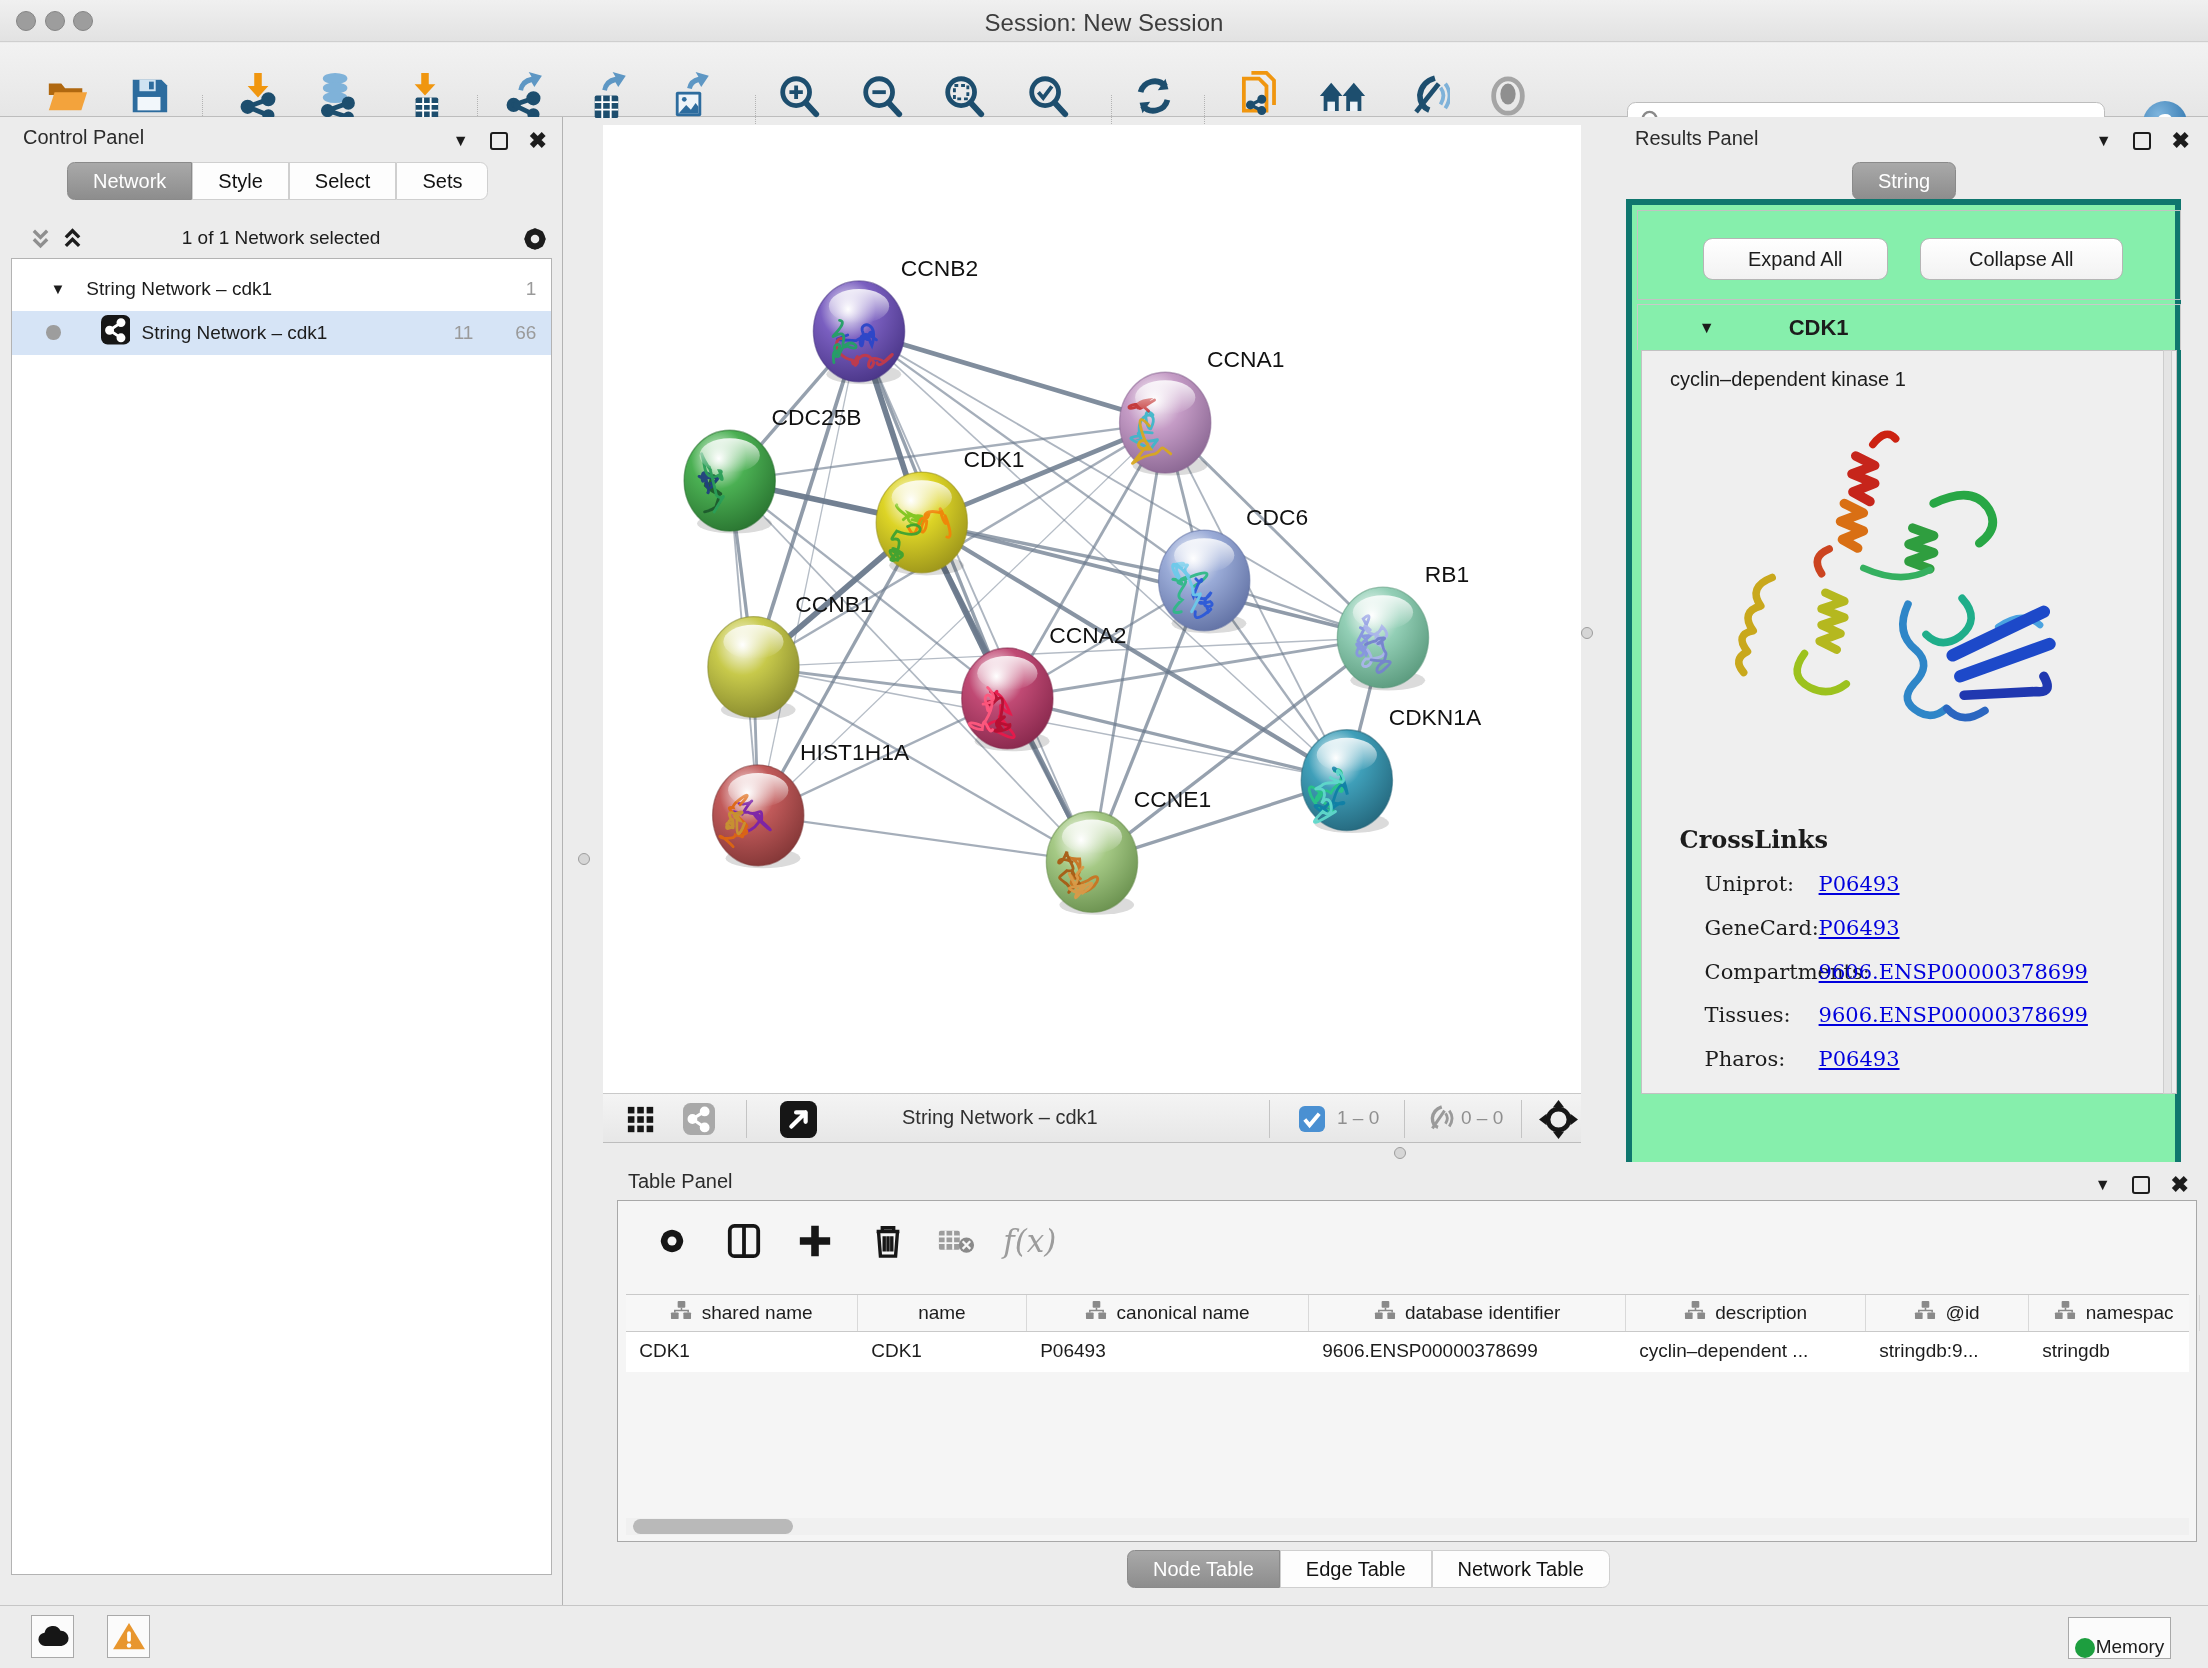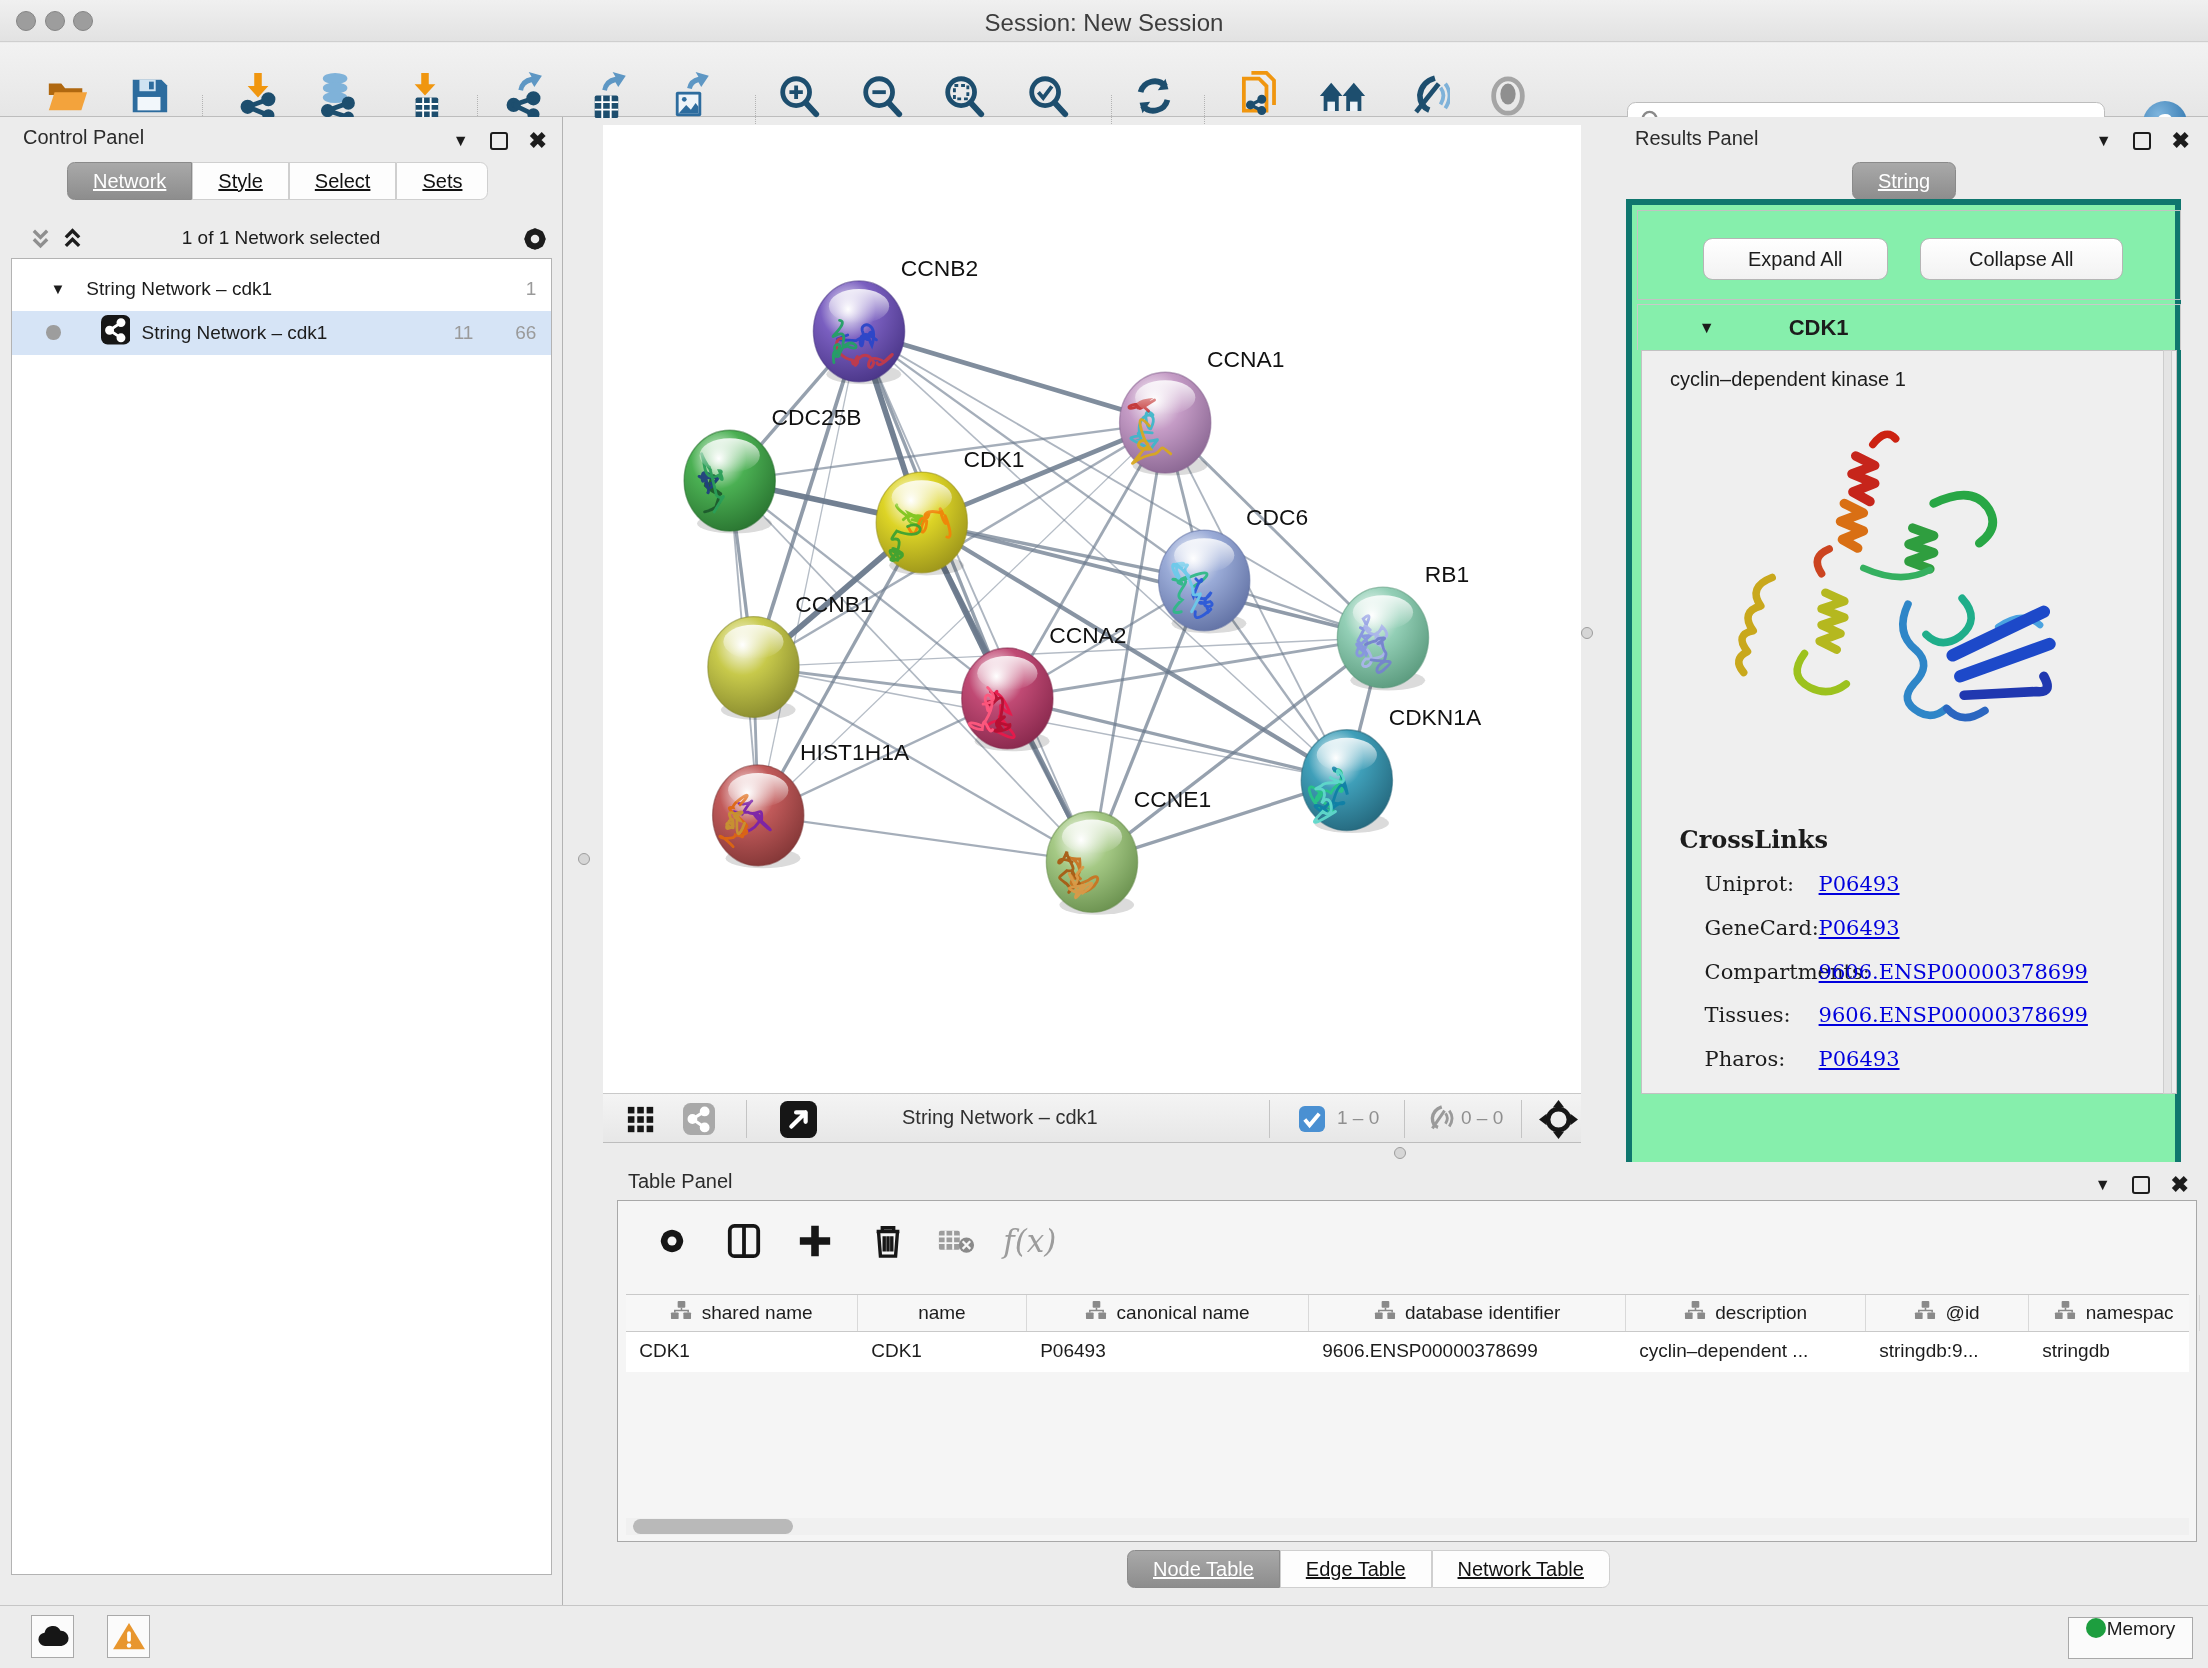--- a/index.html
+++ b/index.html
@@ -31,21 +31,21 @@
     font-size:28.5px; font-weight:bold; display:flex; align-items:center; justify-content:center; }
 
   
   .panel-title { font-size:20px; color:#2b2b2b; }
   .panel-ctrls { position:absolute; display:flex; gap:21px; align-items:center; color:#1c1c1c; }
   .p-arrow { font-size:16px; }
   .p-float { width:18px; height:18px; border:2.4px solid #1c1c1c; border-radius:2.9px; }
   .p-close { font-size:22px; font-weight:bold; }
 
   .tab { height:38px; padding:0 25px; display:flex; align-items:center; font-size:20px;
-    background:#fdfdfd; border:1px solid #cfcfcf; color:#111;text-decoration:underline; }
+    background:#fdfdfd; border:1px solid #cfcfcf; color:#111; }
   .tab.sel { background:linear-gradient(#a9a9a9,#8d8d8d); color:#fff; border-color:#8a8a8a; }
   .tab:first-child { border-radius:7.6px 0 0 7.6px; }
   .tab:last-child { border-radius:0 7.6px 7.6px 0; }
 
   
   #control-panel { left:0; top:117px; width:563px; height:1488px; background:#ececec;
     border-right:1px solid #b3b3b3; }
   #cp-tabs { position:absolute; left:67px; top:45px; display:flex; }
   #cp-subbar { position:absolute; left:0; top:100px; width:100%; height:44px; }
   #net-count-label { position:absolute; left:0; top:9.5px; width:100%; text-align:center; font-size:19px; }
@@ -107,22 +107,22 @@
   #tp-hscroll { position:absolute; left:7.6px; bottom:5.7px; right:7.6px; height:17px; background:#f0f0f0; }
   #tp-thumb { position:absolute; left:7.6px; top:1px; width:160px; height:15px;
     background:#b9b9b9; border-radius:7.6px; }
   #tp-tabs { position:absolute; left:524px; top:388px; display:flex; }
 
   
   #status-bar { left:0; top:1605px; width:2208px; height:63px; background:#ececec;
     border-top:1px solid #c6c6c6; }
   .sb-btn { position:absolute; top:8.6px; width:43px; height:43px; background:#fbfbfb;
     border:1.4px solid #a9a9a9; display:flex; align-items:center; justify-content:center; }
-  #memory-btn { position:absolute; left:2068px; top:10.5px; width:125px; height:42px;
-    background:#fbfbfb; border:1.4px solid #a9a9a9; display:flex; align-items:flex-start;
+  #memory-btn { position:absolute; left:2068px; top:10.5px; width:103px; height:42px;
+    background:#fbfbfb; border:1.4px solid #a9a9a9; display:flex; align-items:flex-end;
     justify-content:center; gap:1px; font-size:19px; }
   #memory-dot { width:20px; height:20px; border-radius:50%; background:#1d9e3f; }
 </style>
 </head>
 <body>
 
 <div id="stage">
 
   <div class="abs" id="titlebar">
     <div class="light" style="left:16px"></div>

